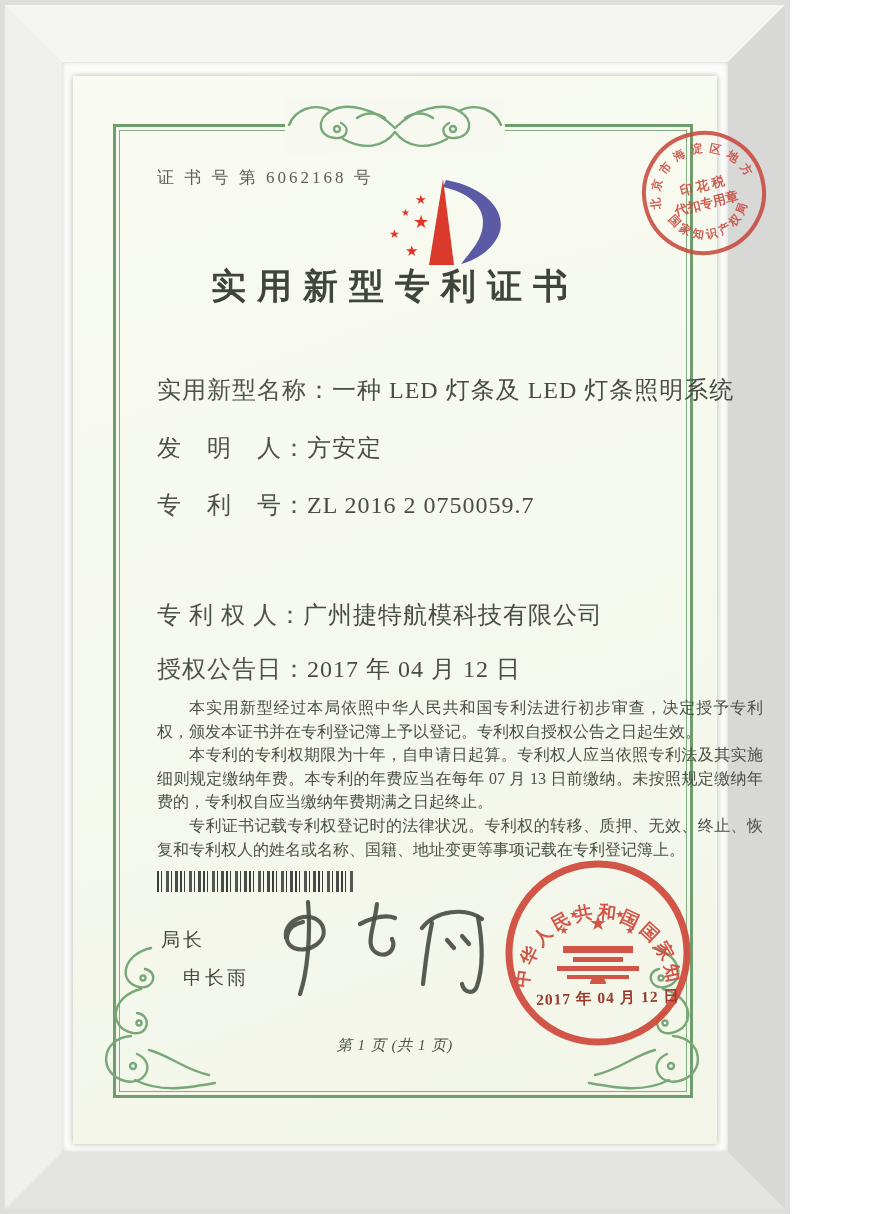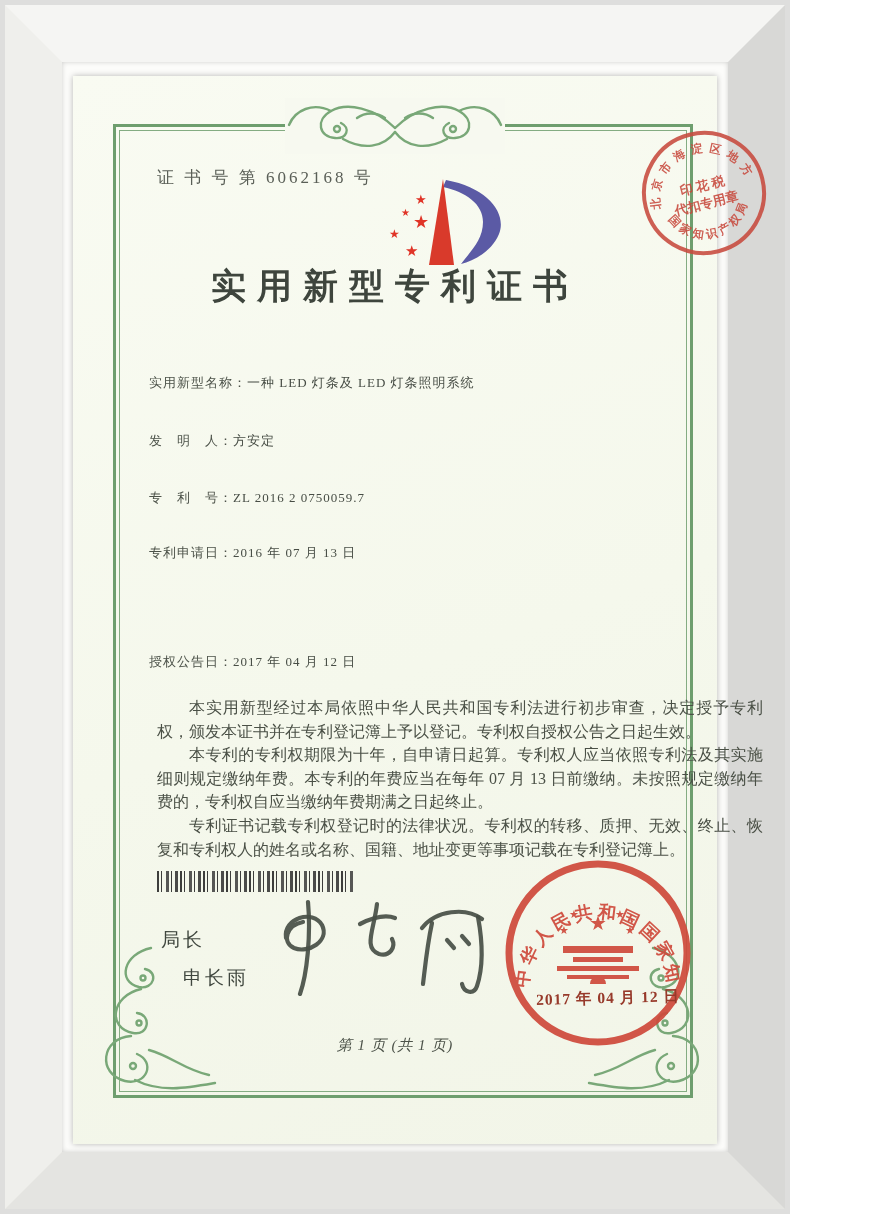--- a/index.html
+++ b/index.html
@@ -30,21 +30,21 @@
   .orn path, .orn circle { fill:none; stroke:#79a878; stroke-width:2.4; stroke-linecap:round; }
   .orn-top { left:50%; transform:translateX(-50%); top:22px; }
 
   .cert-no { position:absolute; left:84px; top:90px; font-size:17px; letter-spacing:3px; color:#5a5f57; }
 
   .logo { position:absolute; left:298px; top:90px; }
 
   .title { position:absolute; left:0; top:187px; width:100%; text-align:center;
            font-size:35px; font-weight:700; letter-spacing:11px; color:#3e453d; }
 
-  .row { position:absolute; left:76px; font-size:13px; color:#4c5249; letter-spacing:1px; white-space:nowrap; }
+  .row { position:absolute; left:84px; font-size:24px; color:#4c5249; letter-spacing:1px; white-space:nowrap; }
   .row .val { color:#474d45; }
 
   .paras { position:absolute; left:84px; top:620px; width:606px; font-size:16px;
            line-height:23.6px; color:#4a5046; text-align:justify; }
   .paras p { text-indent:2em; }
 
   .barcode { position:absolute; left:84px; top:795px; width:197px; height:21px; opacity:.85;
     background:repeating-linear-gradient(90deg,
       #1d1d1d 0 2px, transparent 2px 4px, #1d1d1d 4px 5px, transparent 5px 9px,
       #3a3a3a 9px 12px, transparent 12px 14px, #1d1d1d 14px 15px, transparent 15px 18px,
@@ -136,22 +136,22 @@
 
       <div class="row" style="top:298px">
         <span class="lbl">实用新型名称：</span><span class="val">一种 LED 灯条及 LED 灯条照明系统</span>
       </div>
       <div class="row" style="top:356px">
         <span class="lbl">发　明　人：</span><span class="val">方安定</span>
       </div>
       <div class="row" style="top:413px">
         <span class="lbl">专　利　号：</span><span class="val">ZL 2016 2 0750059.7</span>
       </div>
-      <div class="row" style="top:468px">
-        <span class="lbl">专利申请日：</span><span class="val">2016 年 07 月 13 日</span>
+      <div class="row" style="top:523px">
+        <span class="lbl">专 利 权 人：</span><span class="val">广州捷特航模科技有限公司</span>
       </div>
       <div class="row" style="top:577px">
         <span class="lbl">授权公告日：</span><span class="val">2017 年 04 月 12 日</span>
       </div>
 
       <div class="paras">
         <p>本实用新型经过本局依照中华人民共和国专利法进行初步审查，决定授予专利权，颁发本证书并在专利登记簿上予以登记。专利权自授权公告之日起生效。</p>
         <p>本专利的专利权期限为十年，自申请日起算。专利权人应当依照专利法及其实施细则规定缴纳年费。本专利的年费应当在每年 07 月 13 日前缴纳。未按照规定缴纳年费的，专利权自应当缴纳年费期满之日起终止。</p>
         <p>专利证书记载专利权登记时的法律状况。专利权的转移、质押、无效、终止、恢复和专利权人的姓名或名称、国籍、地址变更等事项记载在专利登记簿上。</p>
       </div>

